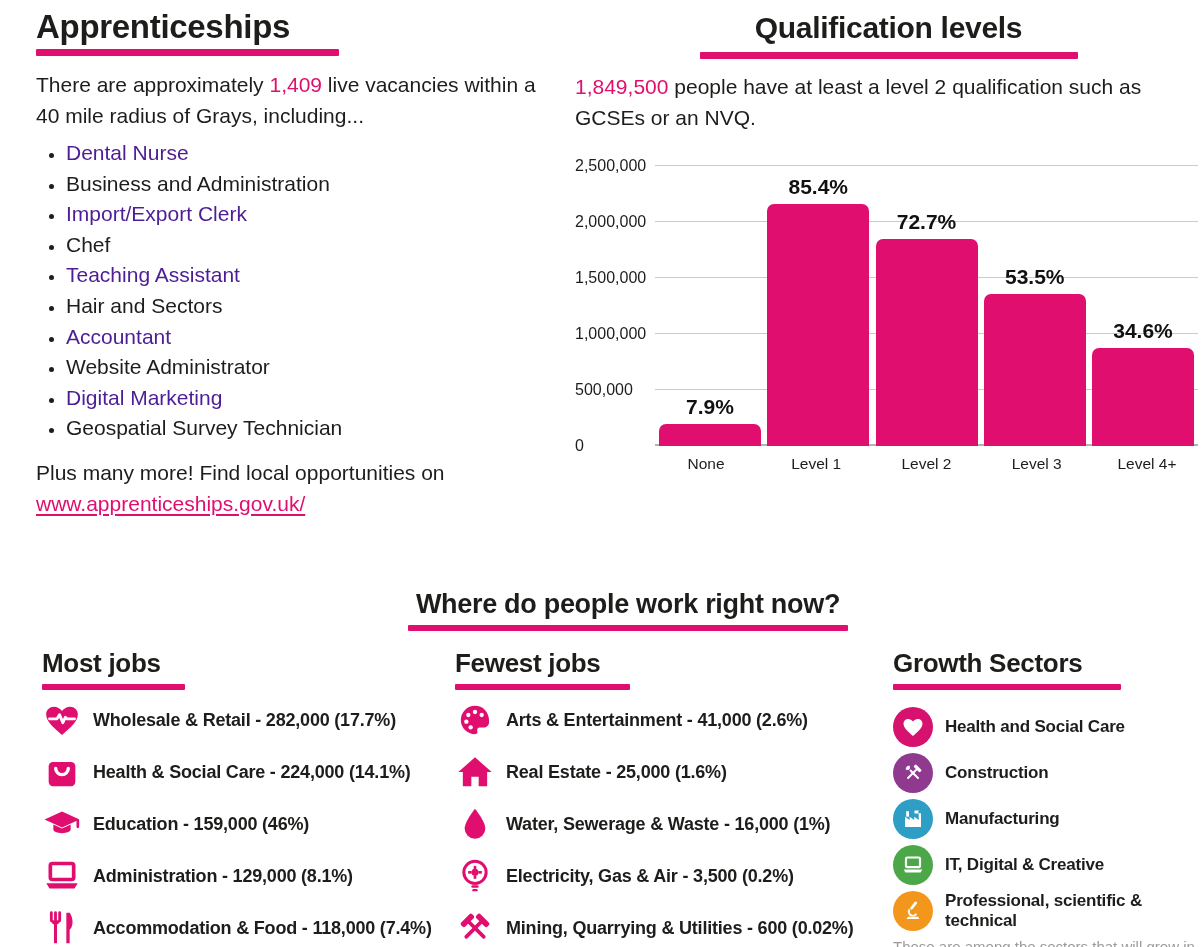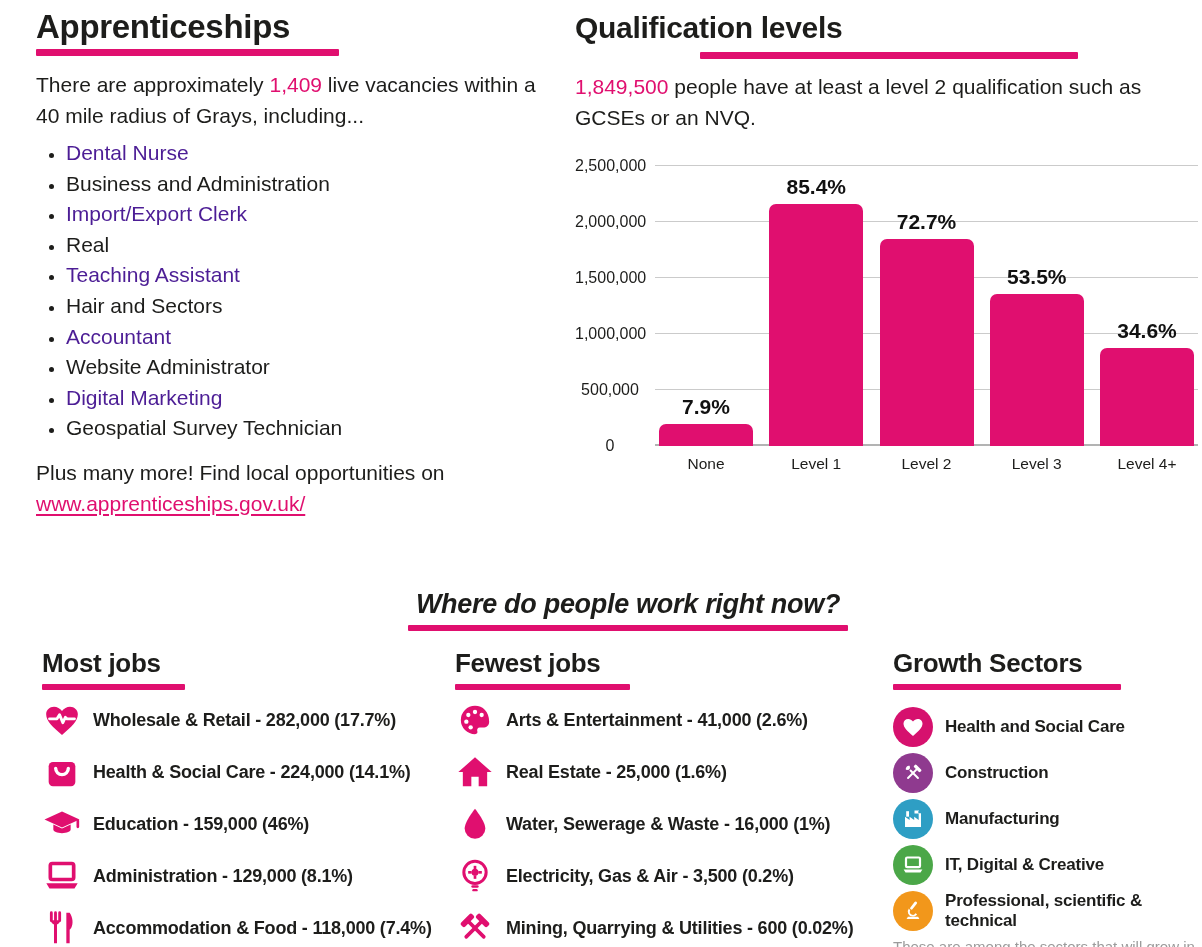--- a/index.html
+++ b/index.html
@@ -21,47 +21,47 @@
   .app-intro { margin-top: 13px; font-size: 21px; line-height: 31px; }
   .app-list { margin-top: 7px; padding-left: 30px; list-style: disc; }
   .app-list li { font-size: 21px; line-height: 30.6px; }
   .app-list li::marker { color: #1d1d1b; font-size: 18px; }
   .app-list li.pink { color: #4c1d95; }
   .app-outro { margin-top: 13px; font-size: 21px; line-height: 31px; }
   .app-link { color: #e00f6f; text-decoration: underline; text-underline-offset: 3px; }
 
   
   .qual-section { position: absolute; left: 575px; top: 6px; width: 655px; }
-  .qual-head { width: 627px; text-align: left; }
+  .qual-head { width: 627px; text-align: center; }
   .qual-head h2 { font-size: 30px; font-weight: bold; letter-spacing: -0.3px; line-height: 44px; }
   .qual-rule { width: 378px; height: 7px; margin: 2px auto 0 auto; }
   .qual-intro { margin-top: 12px; font-size: 21px; line-height: 31px; white-space: nowrap; }
 
   
   .chart { position: absolute; left: 575px; top: 166px; width: 627px; height: 312px; }
   .chart-ylabels { position: absolute; left: 0; top: 0; width: 70px; height: 280px; }
-  .ytick { position: absolute; right: 0; width: 70px; text-align: center;
+  .ytick { position: absolute; right: 0; width: 70px; text-align: left;
            font-size: 16px; color: #1d1d1b; transform: translateY(50%); line-height: 16px; }
   .chart-plot { position: absolute; left: 80px; top: 0; width: 543px; height: 280px; }
   .gridline { position: absolute; left: 0; width: 100%; height: 1px; background: #cbcbcb; }
   .gridline.base { height: 2px; background: #b3b3b3; }
   .chart-bars { position: absolute; left: 0; top: 0; width: 100%; height: 280px;
                 display: flex; justify-content: space-between; align-items: flex-end; padding: 0 4px; }
-  .bar-slot { position: relative; width: 94px; height: 280px; }
+  .bar-slot { position: relative; width: 102px; height: 280px; }
   .bar { position: absolute; bottom: 0; left: 0; width: 100%;
          background: #e00f6f; border-radius: 7px 7px 0 0; }
   .pct { position: absolute; left: 0; width: 100%; text-align: center;
          font-size: 21px; font-weight: bold; color: #111; }
   .chart-xlabels { position: absolute; left: 80px; top: 289px; width: 543px;
                    display: flex; justify-content: space-between; padding: 0 4px; }
   .xlabel { width: 94px; text-align: center; font-size: 15.5px; color: #1d1d1b; }
 
   
   .where-head { position: absolute; left: 408px; top: 586px; width: 440px; text-align: center; }
-  .where-head h2 { font-size: 27px; font-weight: bold; letter-spacing: -0.3px; line-height: 36px; font-style: italic; }
+  .where-head h2 { font-size: 27px; font-weight: bold; letter-spacing: -0.3px; line-height: 36px; }
   .where-rule { width: 440px; height: 6px; margin-top: 3px; }
 
   .col { position: absolute; top: 646px; }
   .col h3 { font-size: 26px; font-weight: bold; letter-spacing: -0.3px; line-height: 34px; }
   .col .col-rule { height: 6px; margin-top: 4px; }
   .col-most { left: 42px; width: 405px; }
   .col-most .col-rule { width: 143px; }
   .col-fewest { left: 455px; width: 425px; }
   .col-fewest .col-rule { width: 175px; }
   .col-growth { left: 893px; width: 309px; }
@@ -173,21 +173,21 @@
 </svg>
 
 <section class="app-section">
   <h1>Apprenticeships</h1>
   <div class="rule app-rule"></div>
   <p class="app-intro"><span>There are approximately </span><span class="accent">1,409</span><span> live vacancies within a 40 mile radius of Grays, including...</span></p>
   <ul class="app-list">
     <li class="pink">Dental Nurse</li>
     <li>Business and Administration</li>
     <li class="pink">Import/Export Clerk</li>
-    <li>Real</li>
+    <li>Chef</li>
     <li class="pink">Teaching Assistant</li>
     <li>Hair and Sectors</li>
     <li class="pink">Accountant</li>
     <li>Website Administrator</li>
     <li class="pink">Digital Marketing</li>
     <li>Geospatial Survey Technician</li>
   </ul>
   <p class="app-outro">
     <span>Plus many more! Find local opportunities on</span><br>
     <a class="app-link" href="#">www.apprenticeships.gov.uk/</a>

